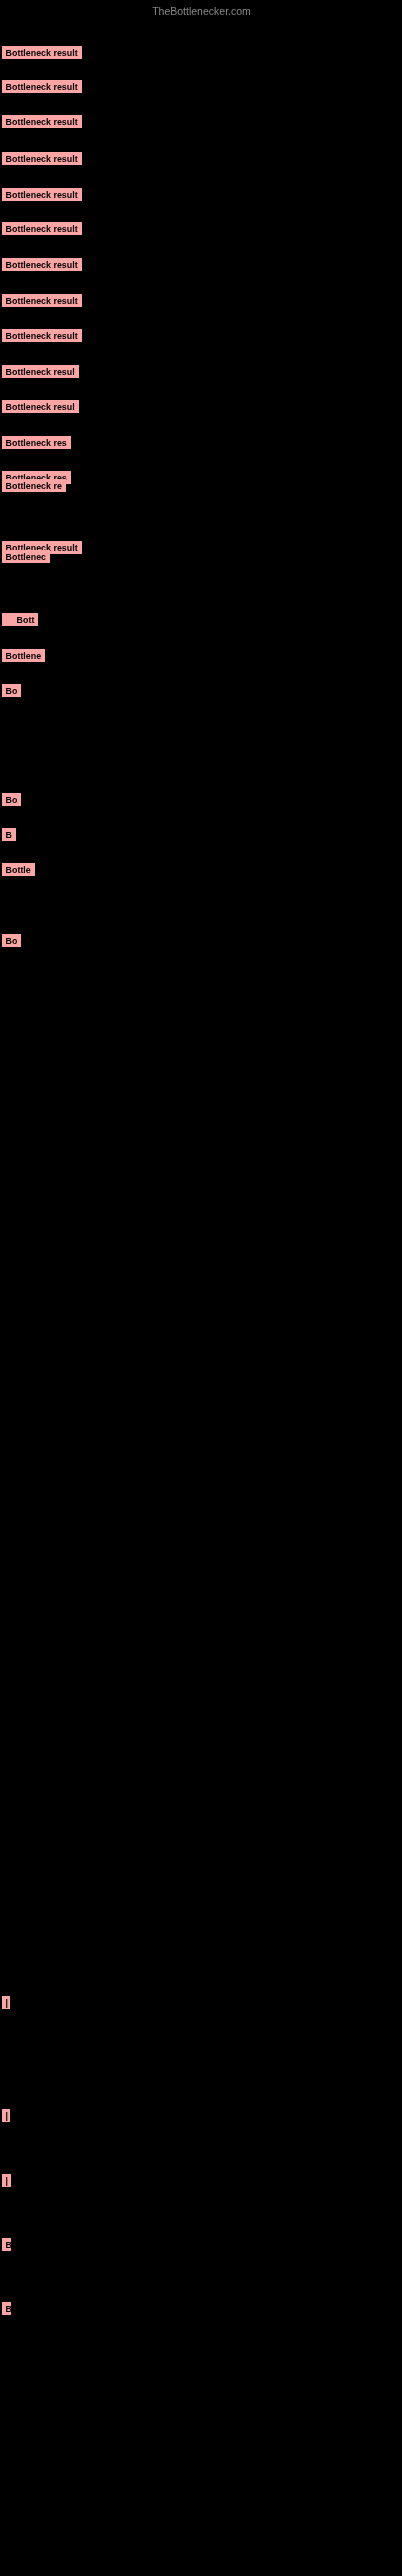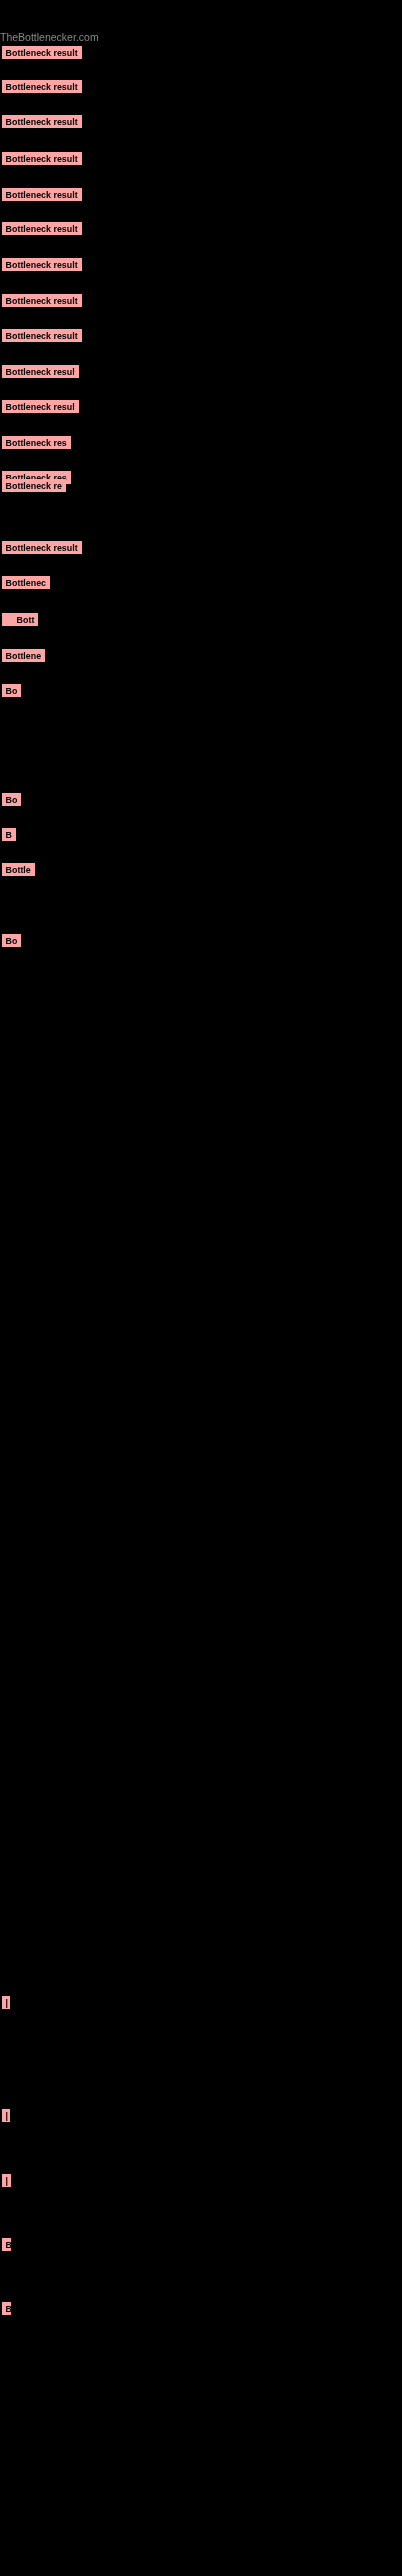--- a/index.html
+++ b/index.html
@@ -12,26 +12,26 @@
       background-color: #000000;
       width: 403px;
       min-height: 2576px;
       font-family: Arial, sans-serif;
       position: relative;
     }
 
     .site-title {
       color: #888888;
       font-size: 10.5px;
+      text-align: center;
       padding: 4.8px 0;
       position: absolute;
       top: 0;
       left: 0;
       right: 0;
-      margin-top: 26px;
     }
 
     .bottleneck-badge {
       background-color: #fca5a5;
       color: #000000;
       font-size: 8.9px;
       font-weight: bold;
       padding: 1.6px 4px;
       display: inline-block;
       white-space: nowrap;
@@ -57,21 +57,21 @@
     <div class="badge-row" style="top: 222px; max-width: 113px;"><span class="bottleneck-badge" style="max-width: 113px;">Bottleneck result</span></div>
     <div class="badge-row" style="top: 258px; max-width: 109px;"><span class="bottleneck-badge" style="max-width: 109px;">Bottleneck result</span></div>
     <div class="badge-row" style="top: 294px; max-width: 106px;"><span class="bottleneck-badge" style="max-width: 106px;">Bottleneck result</span></div>
     <div class="badge-row" style="top: 329px; max-width: 115px;"><span class="bottleneck-badge" style="max-width: 115px;">Bottleneck result</span></div>
     <div class="badge-row" style="top: 365px; max-width: 105px;"><span class="bottleneck-badge" style="max-width: 105px;">Bottleneck resul</span></div>
     <div class="badge-row" style="top: 400px; max-width: 101px;"><span class="bottleneck-badge" style="max-width: 101px;">Bottleneck resul</span></div>
     <div class="badge-row" style="top: 436px; max-width: 97px;"><span class="bottleneck-badge" style="max-width: 97px;">Bottleneck res</span></div>
     <div class="badge-row" style="top: 471px; max-width: 93px;"><span class="bottleneck-badge" style="max-width: 93px;">Bottleneck res</span></div>
     <div class="badge-row" style="top: 479px; max-width: 89px;"><span class="bottleneck-badge" style="max-width: 89px;">Bottleneck re</span></div>
     <div class="badge-row" style="top: 541px; max-width: 113px;"><span class="bottleneck-badge" style="max-width: 113px;">Bottleneck result</span></div>
-    <div class="badge-row" style="top: 550px; max-width: 68px; margin-top: 26px;"><span class="bottleneck-badge" style="max-width: 68px;">Bottlenec</span></div>
+    <div class="badge-row" style="top: 550px; max-width: 68px;"><span class="bottleneck-badge" style="max-width: 68px;">Bottlenec</span></div>
     <div class="badge-row" style="top: 613px; max-width: 39px;"><span class="bottleneck-badge" style="max-width: 39px; padding-left: 15px;">Bott</span></div>
     <div class="badge-row" style="top: 649px; max-width: 66px;"><span class="bottleneck-badge" style="max-width: 66px;">Bottlene</span></div>
     <div class="badge-row" style="top: 684px; max-width: 22.5px;"><span class="bottleneck-badge" style="max-width: 22.5px;">Bo</span></div>
     <div class="badge-row" style="top: 793px; max-width: 22.5px;"><span class="bottleneck-badge" style="max-width: 22.5px;">Bo</span></div>
     <div class="badge-row" style="top: 828px; max-width: 14.5px;"><span class="bottleneck-badge" style="max-width: 14.5px;">B</span></div>
     <div class="badge-row" style="top: 863px; max-width: 44px;"><span class="bottleneck-badge" style="max-width: 44px;">Bottle</span></div>
     <div class="badge-row" style="top: 934px; max-width: 21px;"><span class="bottleneck-badge" style="max-width: 21px;">Bo</span></div>
     <div class="badge-row" style="top: 1996px; max-width: 6.4px;"><span class="bottleneck-badge" style="max-width: 6.4px;">|</span></div>
     <div class="badge-row" style="top: 2109px; max-width: 6.4px;"><span class="bottleneck-badge" style="max-width: 6.4px;">|</span></div>
     <div class="badge-row" style="top: 2174px; max-width: 9.7px;"><span class="bottleneck-badge" style="max-width: 9.7px;">|</span></div>

